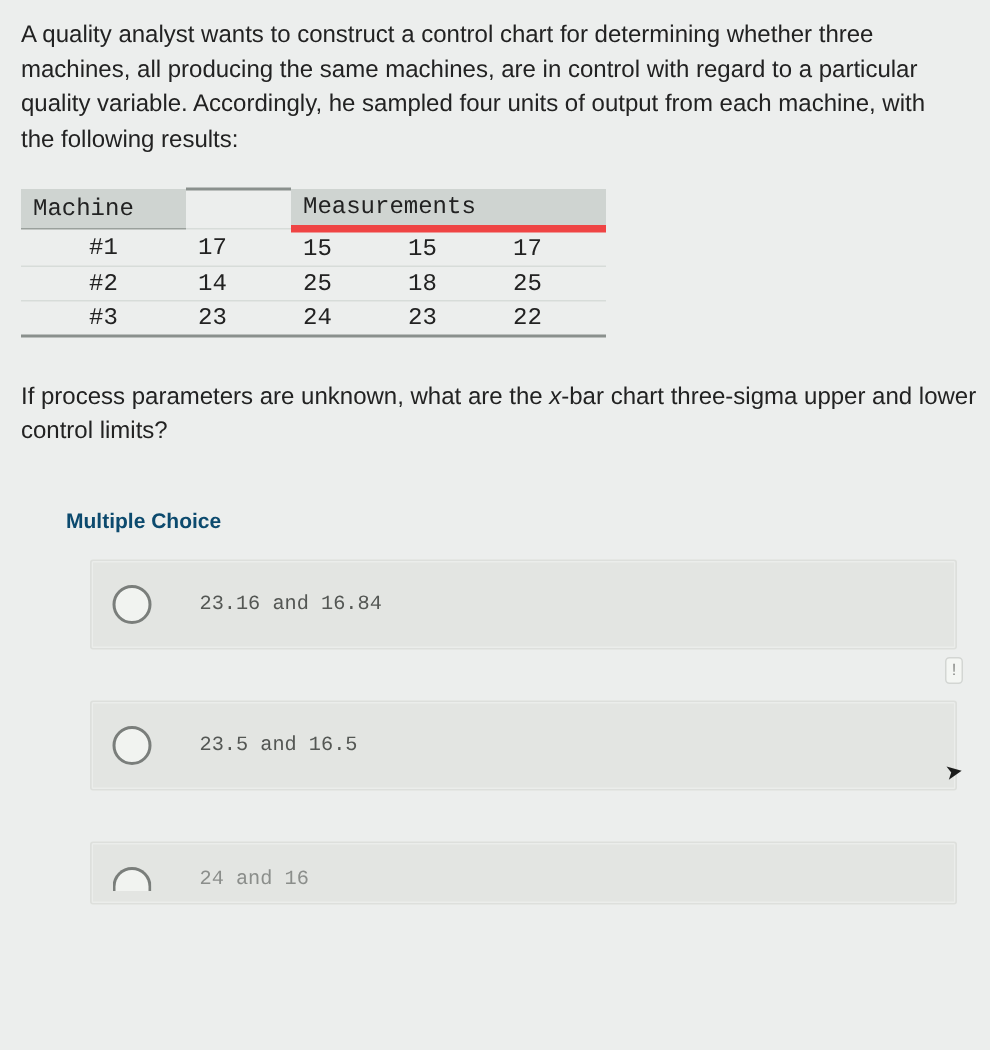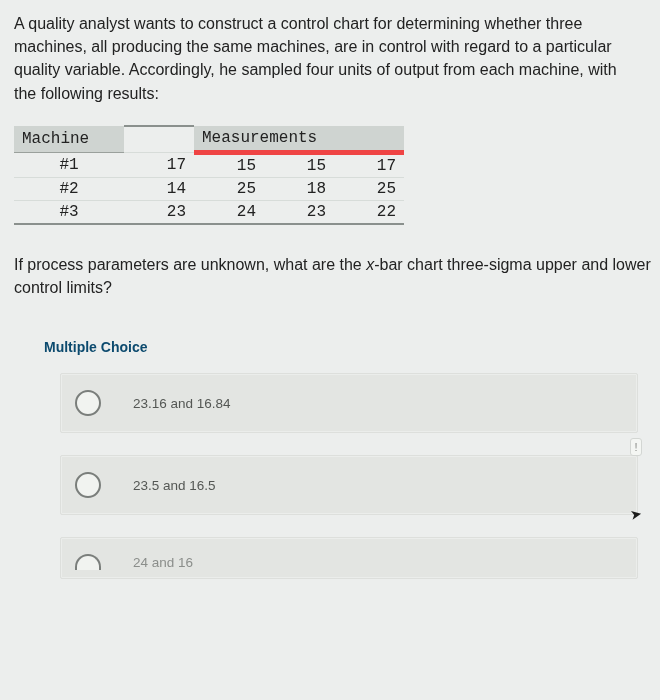--- a/index.html
+++ b/index.html
@@ -46,21 +46,21 @@
       width: 70px;
       border-top: 2px solid #8a908d;
     }
     table.data .hdr-meas {
       background: #cfd4d1;
       border-bottom: 5px solid #ef4444;
       width: 210px;
     }
     table.data td {
       padding: 2px 8px;
-      text-align: right;
+      text-align: left;
       width: 70px;
       border-top: 1px solid #d7dcd9;
     }
     table.data td.machine-label {
       text-align: center;
       width: 110px;
     }
     table.data tr.last-row td { border-bottom: 2px solid #8a908d; }
     .followup {
       font-size: 16px;
@@ -76,25 +76,26 @@
     .mc-label {
       font-size: 14px;
       font-weight: bold;
       color: #0c4a6e;
       padding: 0 0 18px 2px;
     }
     .option {
       background: #e3e5e2;
       border: 1px solid #dddfdc;
       border-radius: 2px;
-      margin: 0 8px 22px 18px;
+      margin: 0 8px 34px 18px;
       padding: 16px 12px 16px 6px;
       display: flex;
       align-items: center;
       box-shadow: inset 0 0 0 1px rgba(255,255,255,0.3);
+      font-family: Liberation Mono, monospace;
     }
     .radio {
       width: 26px;
       height: 26px;
       flex: 0 0 26px;
       border: 2px solid #7a7e7b;
       border-radius: 50%;
       background: #f1f3f0;
       margin: 0 32px 0 8px;
     }

